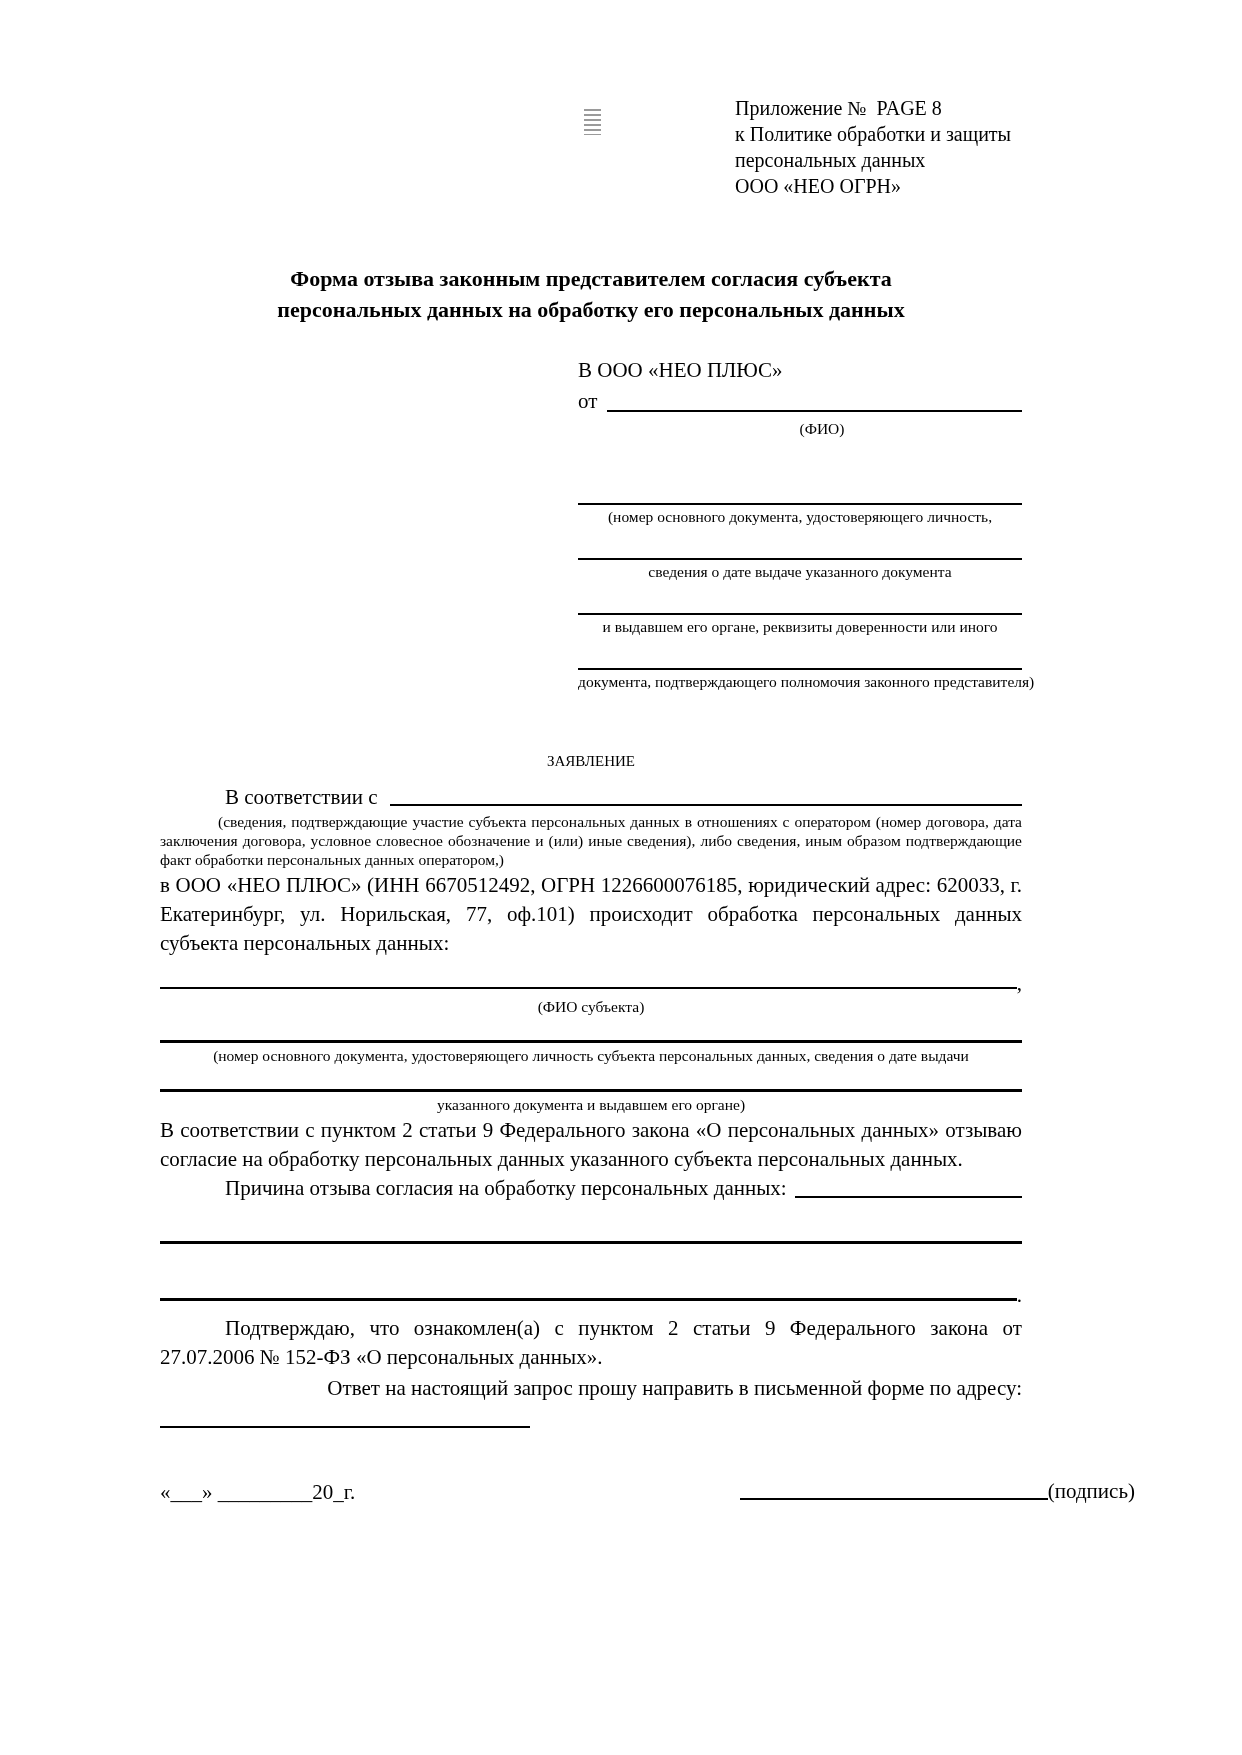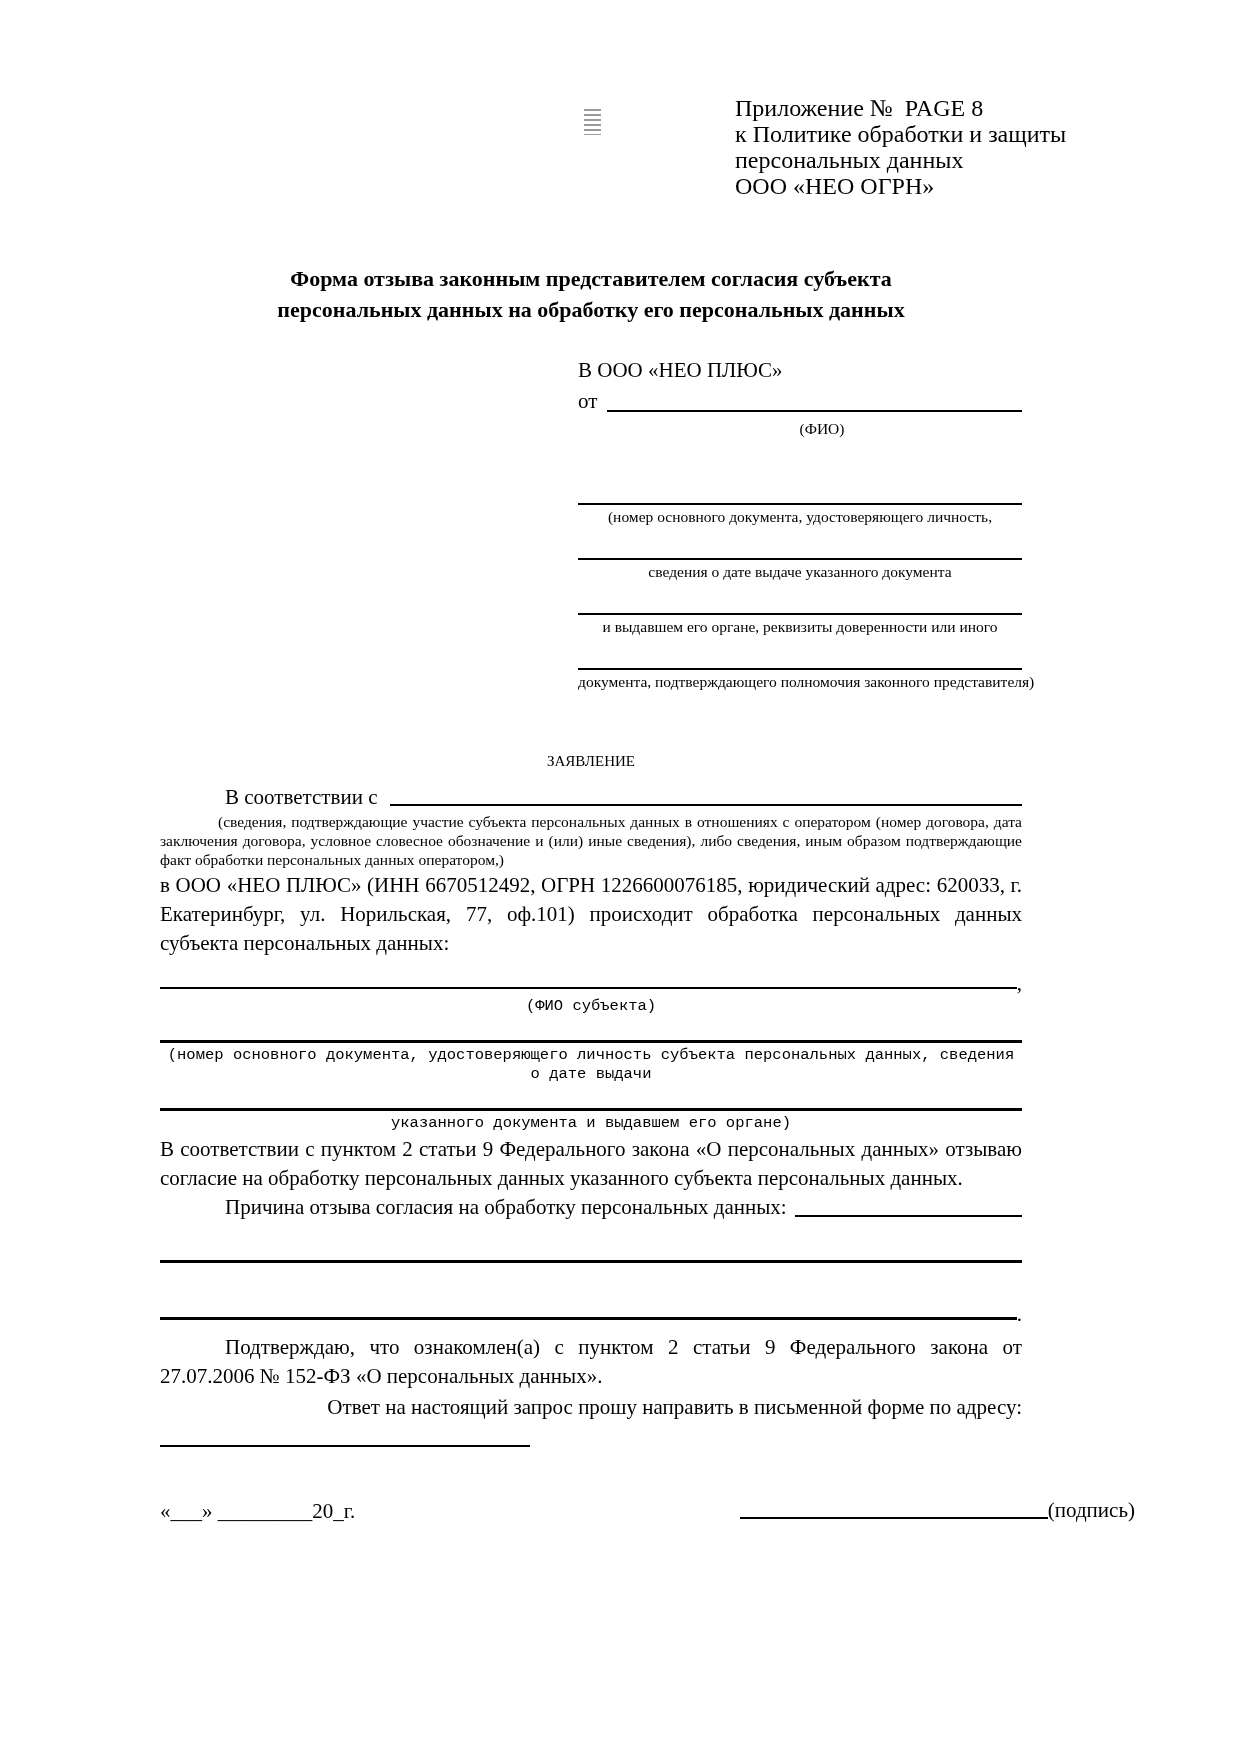--- a/index.html
+++ b/index.html
@@ -12,21 +12,21 @@
     overflow:hidden;
   }
   .page { position:absolute; inset:0; padding:95px 220px 0 160px; }
 
   
   .hdr-wrap { position:relative; height:104px; }
   .field-icon {
     position:absolute; left:424px; top:14px; width:17px; height:26px;
     background:repeating-linear-gradient(to bottom,#9a9a9a 0 2px,#ffffff 2px 5px);
   }
-  .hdr-block { margin-left:575px; font-size:24px; line-height:26px; }
+  .hdr-block { margin-left:575px; font-size:20px; line-height:26px; }
   .hdr-block div { white-space:pre; }
 
   
   .title { margin-top:64px; text-align:center; font-weight:bold; font-size:22px; line-height:31px; }
 
   
   .addr { margin-left:418px; width:444px; margin-top:30px; font-size:21px; }
   .addr .to { line-height:30px; height:30px; }
   .from-row { display:flex; height:32px; }
   .from-row .lbl { line-height:32px; }
@@ -46,21 +46,21 @@
   .note { font-size:15.5px; line-height:19px; text-align:justify; text-indent:58px; }
   .para { font-size:21px; line-height:29px; text-align:justify; margin-top:2px; }
   .para.ind { text-indent:65px; }
   .para.noj { text-align:right; }
 
   .suffix-row { display:flex; align-items:flex-end; font-size:21px; }
   .suffix-row .grow { flex:1 1 auto; height:0; margin-bottom:5px; }
   .suffix-row .suffix { line-height:22px; }
   .fio-row { margin-top:14px; }
   .wide-line { display:block; height:0; margin-top:24px; border-bottom-width:3px; }
-  .capc { margin-top:3px;font-family:Liberation Mono, monospace; }
+  .capc { margin-top:3px; }
 
   .reason-row { display:flex; font-size:21px; height:29px; }
   .reason-row .lbl { padding-left:65px; line-height:29px; white-space:nowrap; }
   .reason-line { flex:1 1 auto; margin-left:8px; align-self:flex-end; margin-bottom:5px; height:0; }
   .blank1 { display:block; height:0; margin-top:38px; border-bottom-width:3px; }
   .period-row { margin-top:40px; }
   .period-row .grow { border-bottom-width:3px; }
 
   .ack { margin-top:8px; }
 

